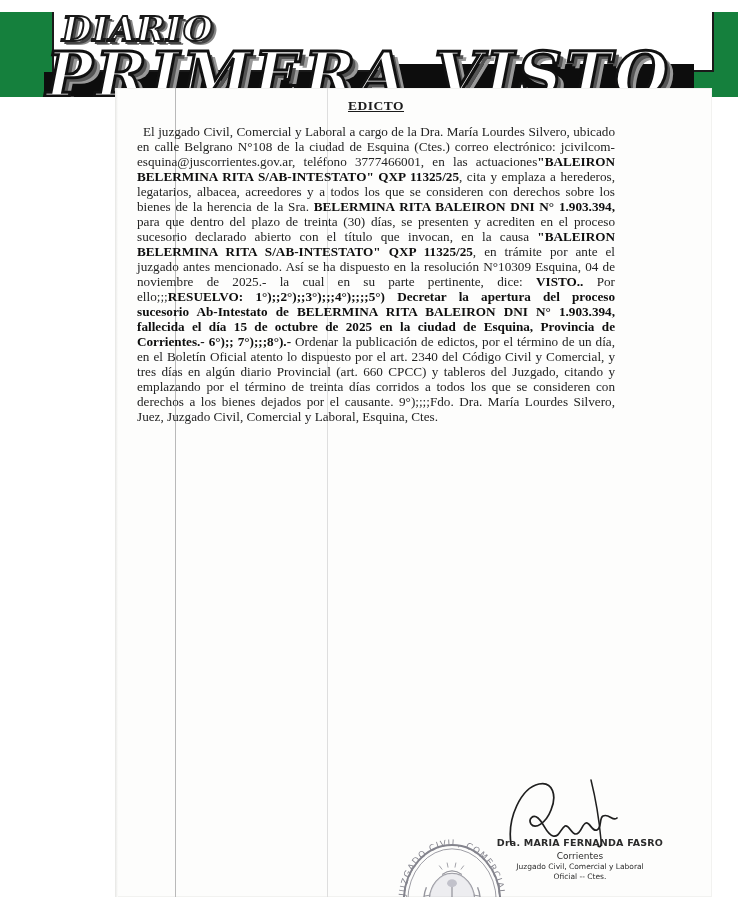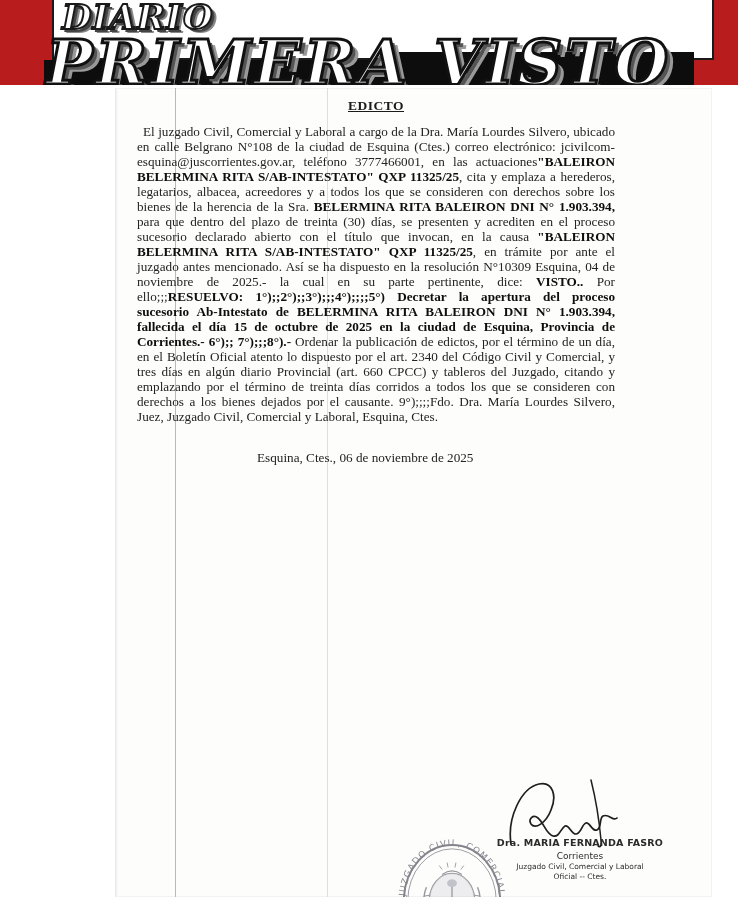--- a/index.html
+++ b/index.html
@@ -11,24 +11,24 @@
     width: 738px;
     height: 897px;
     position: relative;
     overflow: hidden;
     font-family: "Liberation Serif", serif;
   }
 
   
   #masthead {
     position: absolute;
-    left: 0; top: 0;
+    left: 0; top: 12px;
     width: 738px; height: 85px;
     overflow: hidden;
-    background: #b91c1c;
+    background: #15803d;
   }
   #masthead-frame {
     position: absolute;
     left: 52px; top: 0;
     width: 662px; height: 60px;
     border: 2px solid #1a1a1a;
     border-top: none;
     box-sizing: border-box;
     background: #ffffff;
   }
@@ -208,21 +208,20 @@
 <div id="scan-page">
 
   <div class="margin-rule" id="margin-rule-left"></div>
   <div class="margin-rule" id="margin-rule-right"></div>
 
   <div id="doc-body">
     <div id="edicto-title">EDICTO</div>
 
     <p class="para">El juzgado Civil, Comercial y Laboral a cargo de la Dra. María Lourdes Silvero, ubicado en calle Belgrano N°108 de la ciudad de Esquina (Ctes.) correo electrónico: jcivilcom-esquina@juscorrientes.gov.ar,  teléfono 3777466001, en las actuaciones<b>"BALEIRON BELERMINA RITA S/AB-INTESTATO" QXP 11325/25</b>, cita y emplaza a herederos, legatarios, albacea, acreedores y a todos los que se consideren con derechos sobre los bienes de la herencia de la Sra. <b>BELERMINA RITA BALEIRON DNI  N° 1.903.394,</b> para que dentro del plazo de treinta (30) días, se presenten y acrediten en el proceso sucesorio declarado abierto  con el título que invocan, en la causa <b>"BALEIRON BELERMINA RITA S/AB-INTESTATO" QXP 11325/25</b>, en trámite por ante el juzgado antes mencionado. Así se ha dispuesto en la resolución  N°10309 Esquina, 04 de noviembre de 2025.- la cual en su parte pertinente, dice: <b>VISTO..</b> Por ello;;;<b>RESUELVO:  1°);;2°);;3°);;;4°);;;;5°)</b> <b>Decretar la apertura del proceso sucesorio  Ab-Intestato de  BELERMINA RITA BALEIRON DNI N° 1.903.394, fallecida el día 15 de octubre de 2025 en la ciudad de Esquina, Provincia de Corrientes.- 6°);; 7°);;;8°).-</b> Ordenar la publicación de edictos, por el término de un día, en el Boletín Oficial atento lo dispuesto por el art. 2340 del Código Civil y Comercial, y tres días en algún diario Provincial (art. 660 CPCC) y tableros del Juzgado, citando y emplazando por el término de treinta días corridos a todos los que se consideren con derechos a los bienes dejados por el causante. 9°);;;;Fdo. Dra. María Lourdes Silvero, Juez, Juzgado Civil, Comercial y Laboral, Esquina, Ctes.</p>
 
-    <div id="sign-date">Esquina, Ctes., 06 de noviembre de 2025</div>
   </div>
 
   <div id="signature-block">
     <svg id="signature-svg" width="120" height="72" viewBox="0 0 120 72">
       <path d="M6 66 C2 40 16 10 34 6 C48 3 52 18 46 32 C41 45 30 52 26 46
                C23 41 28 36 33 40 C39 45 41 56 48 58 C54 60 56 50 60 48
                C64 46 66 56 71 56 C76 56 77 46 81 45 C85 44 87 54 92 52
                C97 50 94 40 98 38 C104 35 108 44 112 40" fill="none" stroke="#1f1f1f" stroke-width="1.7" stroke-linecap="round"></path>
       <path d="M86 2 C90 18 94 40 96 62 C97 68 95 70 93 68" fill="none" stroke="#1f1f1f" stroke-width="1.5" stroke-linecap="round"></path>
     </svg>

